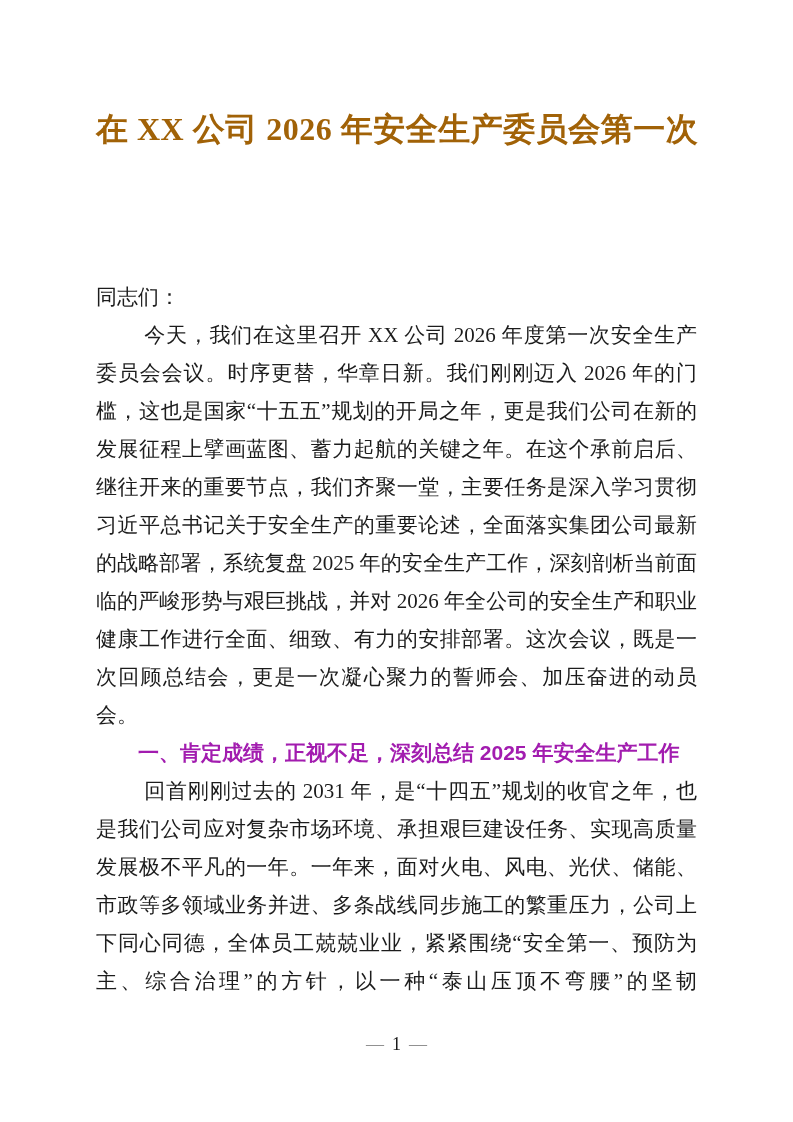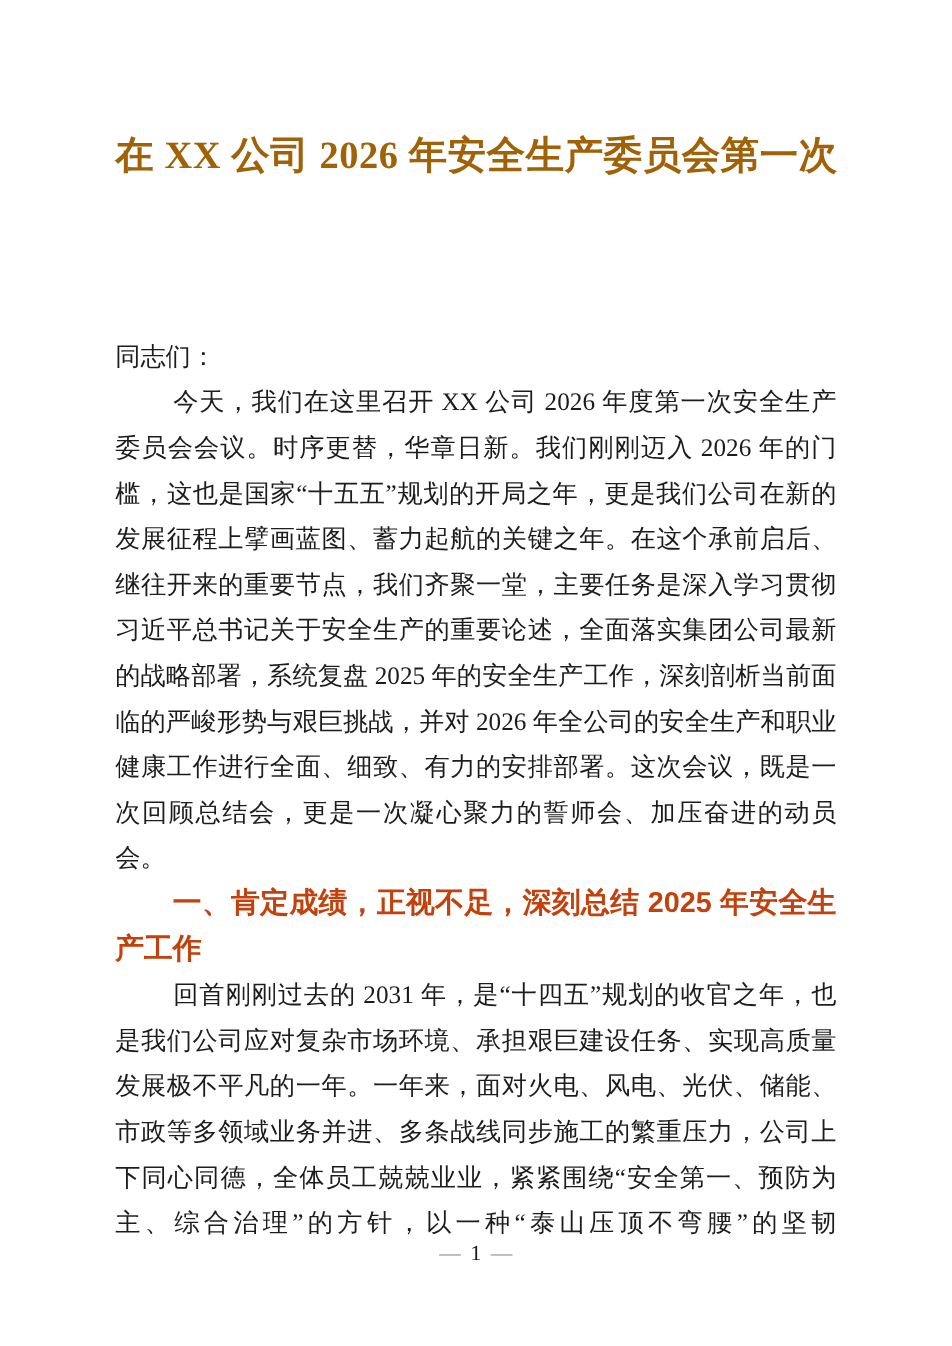--- a/index.html
+++ b/index.html
@@ -48,24 +48,24 @@
   .doc-body p {
     margin: 0;
     text-indent: 2.3em;
     word-break: break-all;
   }
   .doc-body p.salutation {
     text-indent: 0;
   }
   .doc-body p.heading {
     font-weight: bold;
-    color: #c2410c;
+    color: #a21caf;
     text-indent: 2em;
     font-family: "Liberation Sans", "DejaVu Sans", "Liberation Serif", serif;
-    font-size: 24px;
+    font-size: 21px;
   }
   .doc-body p.continued {
     text-align-last: justify;
   }
   .page-footer {
     position: absolute;
     top: 1033px;
     left: 0;
     width: 100%;
     text-align: center;

